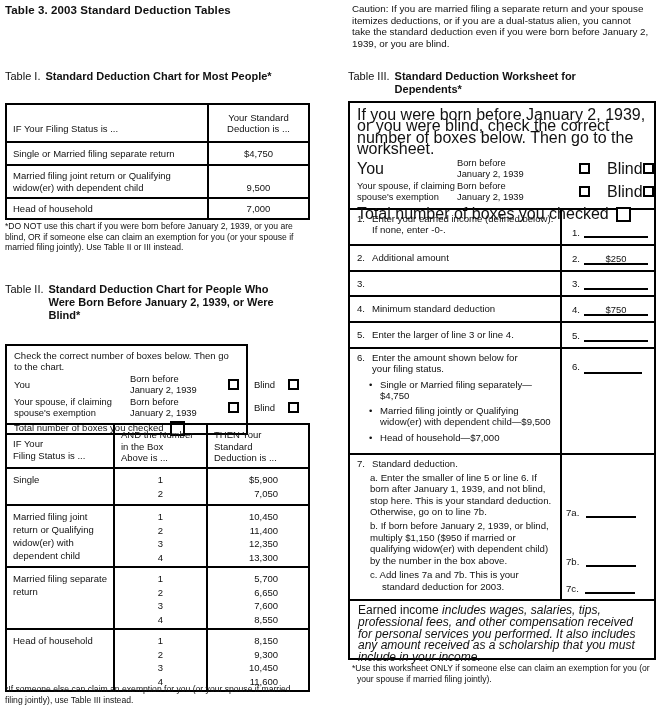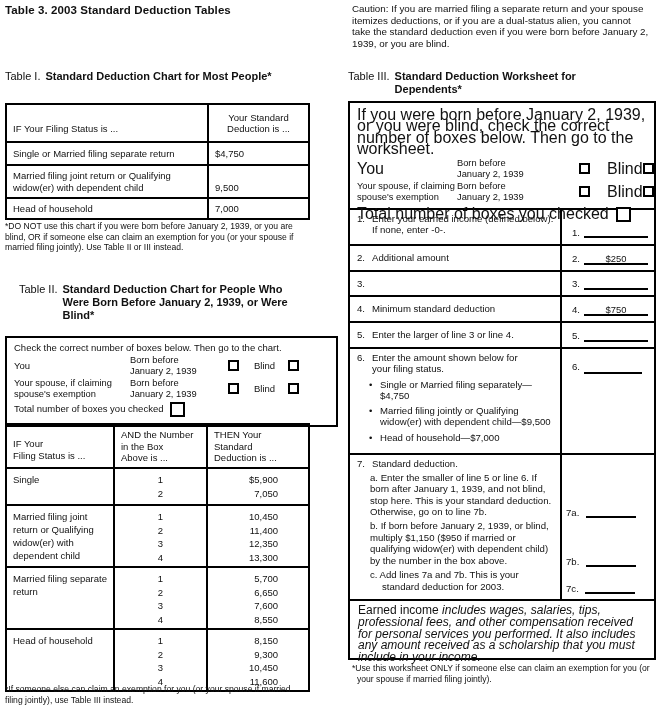--- a/index.html
+++ b/index.html
@@ -19,21 +19,21 @@
   .tbl-title .lbl { white-space:nowrap; margin-right:5px; font-weight:normal; }
   .tbl-title .txt { font-weight:bold; }
 
   
   table { border-collapse:collapse; table-layout:fixed; }
   td, th { border:2px solid #000; font-size:9.5px; line-height:11.5px; font-weight:normal; text-align:left; vertical-align:middle; padding:2px 6px; }
   .pre { white-space:pre-line; }
 
   
   .t1 { width:305px; }
-  .t1 .c2 { width:101px; }
+  .t1 .c2 { width:101px; text-align:center; }
   .t1 .hdr1 { vertical-align:bottom; padding-bottom:7px; }
   .t1 .hdr2 { text-align:center; }
   .t1 .vbot { vertical-align:bottom; padding-bottom:4px; }
 
   
   .footnote { font-size:8.6px; line-height:10.6px; }
   .hang { padding-left:5px; text-indent:-5px; }
 
   
   .checkbox-panel { border:2px solid #000; background:#fff; font-size:9.5px; }
@@ -104,26 +104,26 @@
   </tr>
   <tr style="height:21px;">
     <td>Head of household</td>
     <td class="c2">7,000</td>
   </tr>
 </tbody>
   </table>
 
 <div class="abs footnote" style="left:5px; top:221px; width:303px;">*DO NOT use this chart if you were born before January 2, 1939, or you are blind, OR if someone else can claim an exemption for you (or your spouse if married filing jointly). Use Table II or III instead.</div>
 
-<div class="abs tbl-title" style="left:19px; top:283px; width:300px;">
+<div class="abs tbl-title" style="left:5px; top:283px; width:300px;">
   <span class="lbl">Table II.</span>
   <span class="txt" style="width:238px;">Standard Deduction Chart for People Who Were Born Before January 2, 1939, or Were Blind*</span>
 </div>
 
-<div class="abs checkbox-panel" style="left:5px; top:336px; width:333px; height:91px;">
+<div class="abs checkbox-panel" style="left:5px; top:344px; width:243px; height:91px;">
   <div class="chk-intro">Check the correct number of boxes below. Then go to the chart.</div>
   <div class="chk-grid g2" style="margin-top:1px;">
     <span>You</span>
     <span class="born">Born before
 January 2, 1939</span>
     <span class="cb"></span>
     <span>Blind</span>
     <span class="cb"></span>
   </div>
   <div class="chk-grid g2" style="margin-top:2px;">

